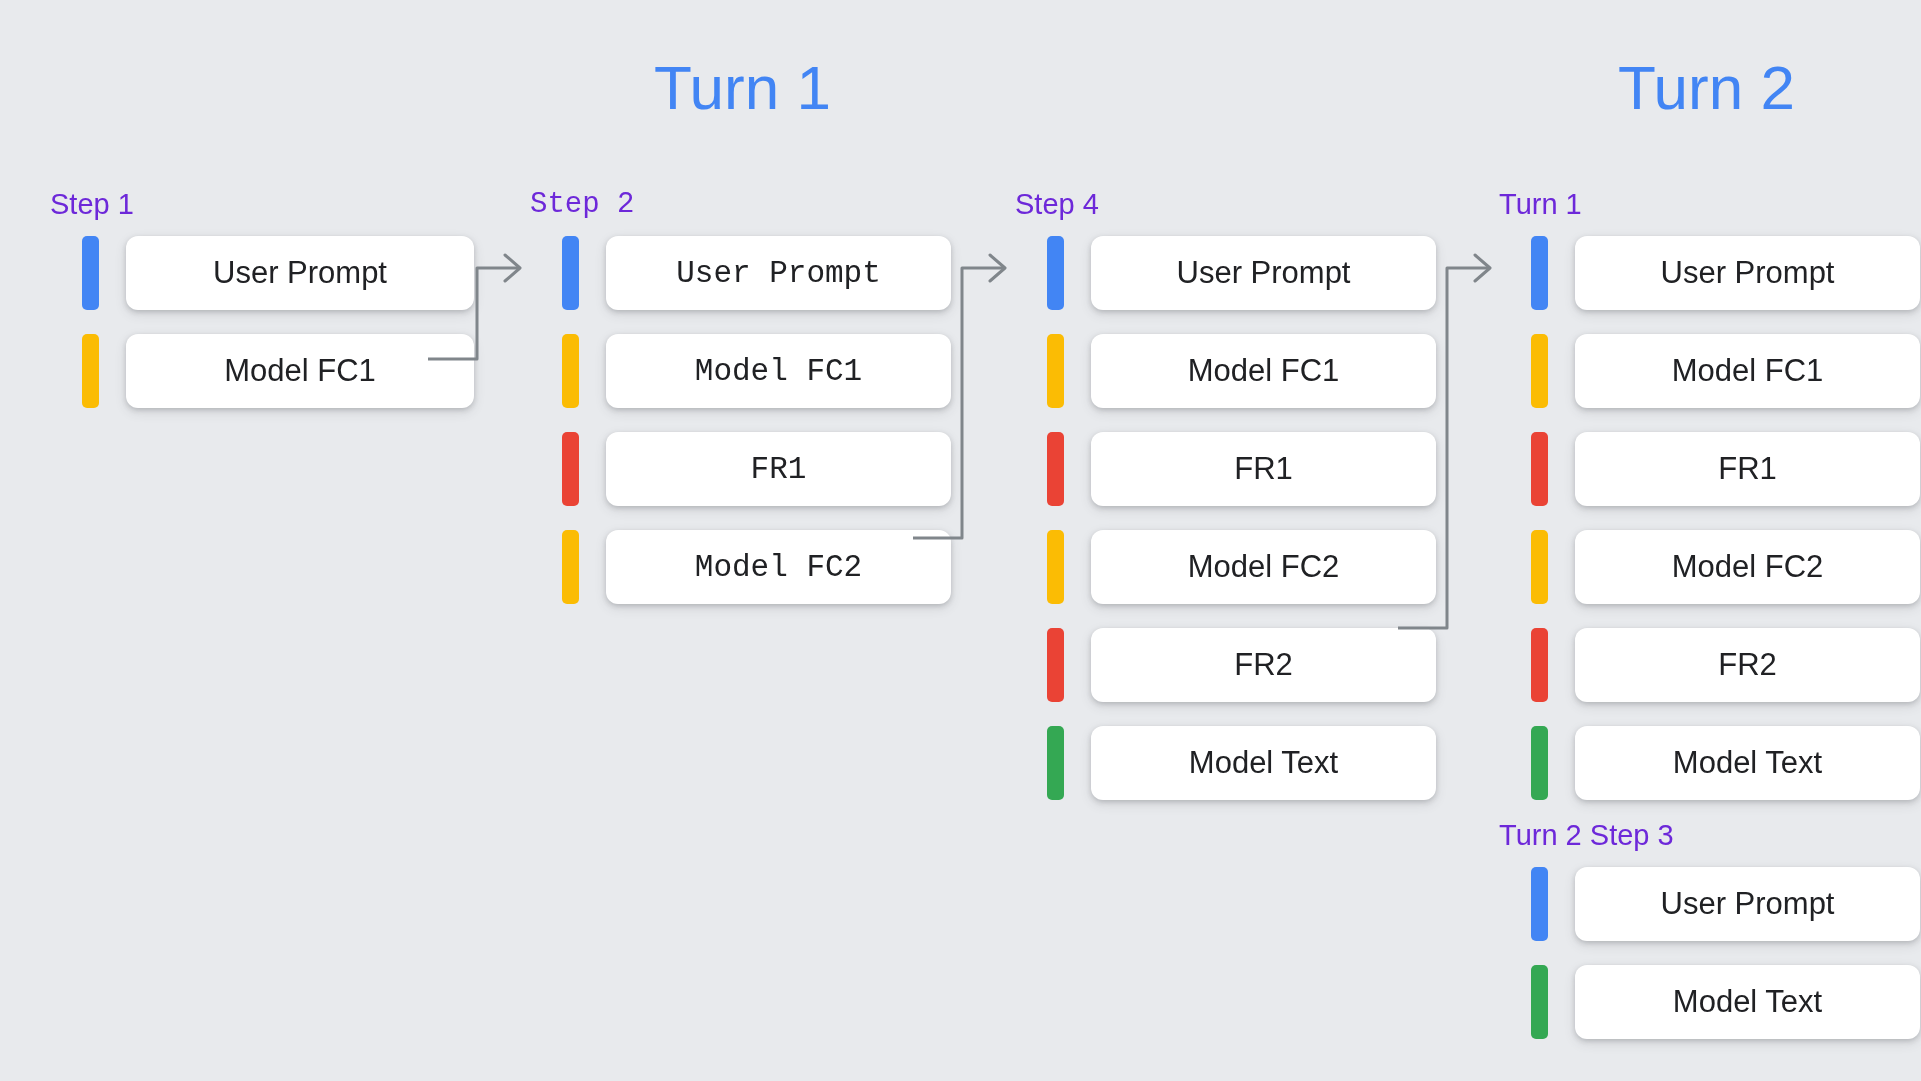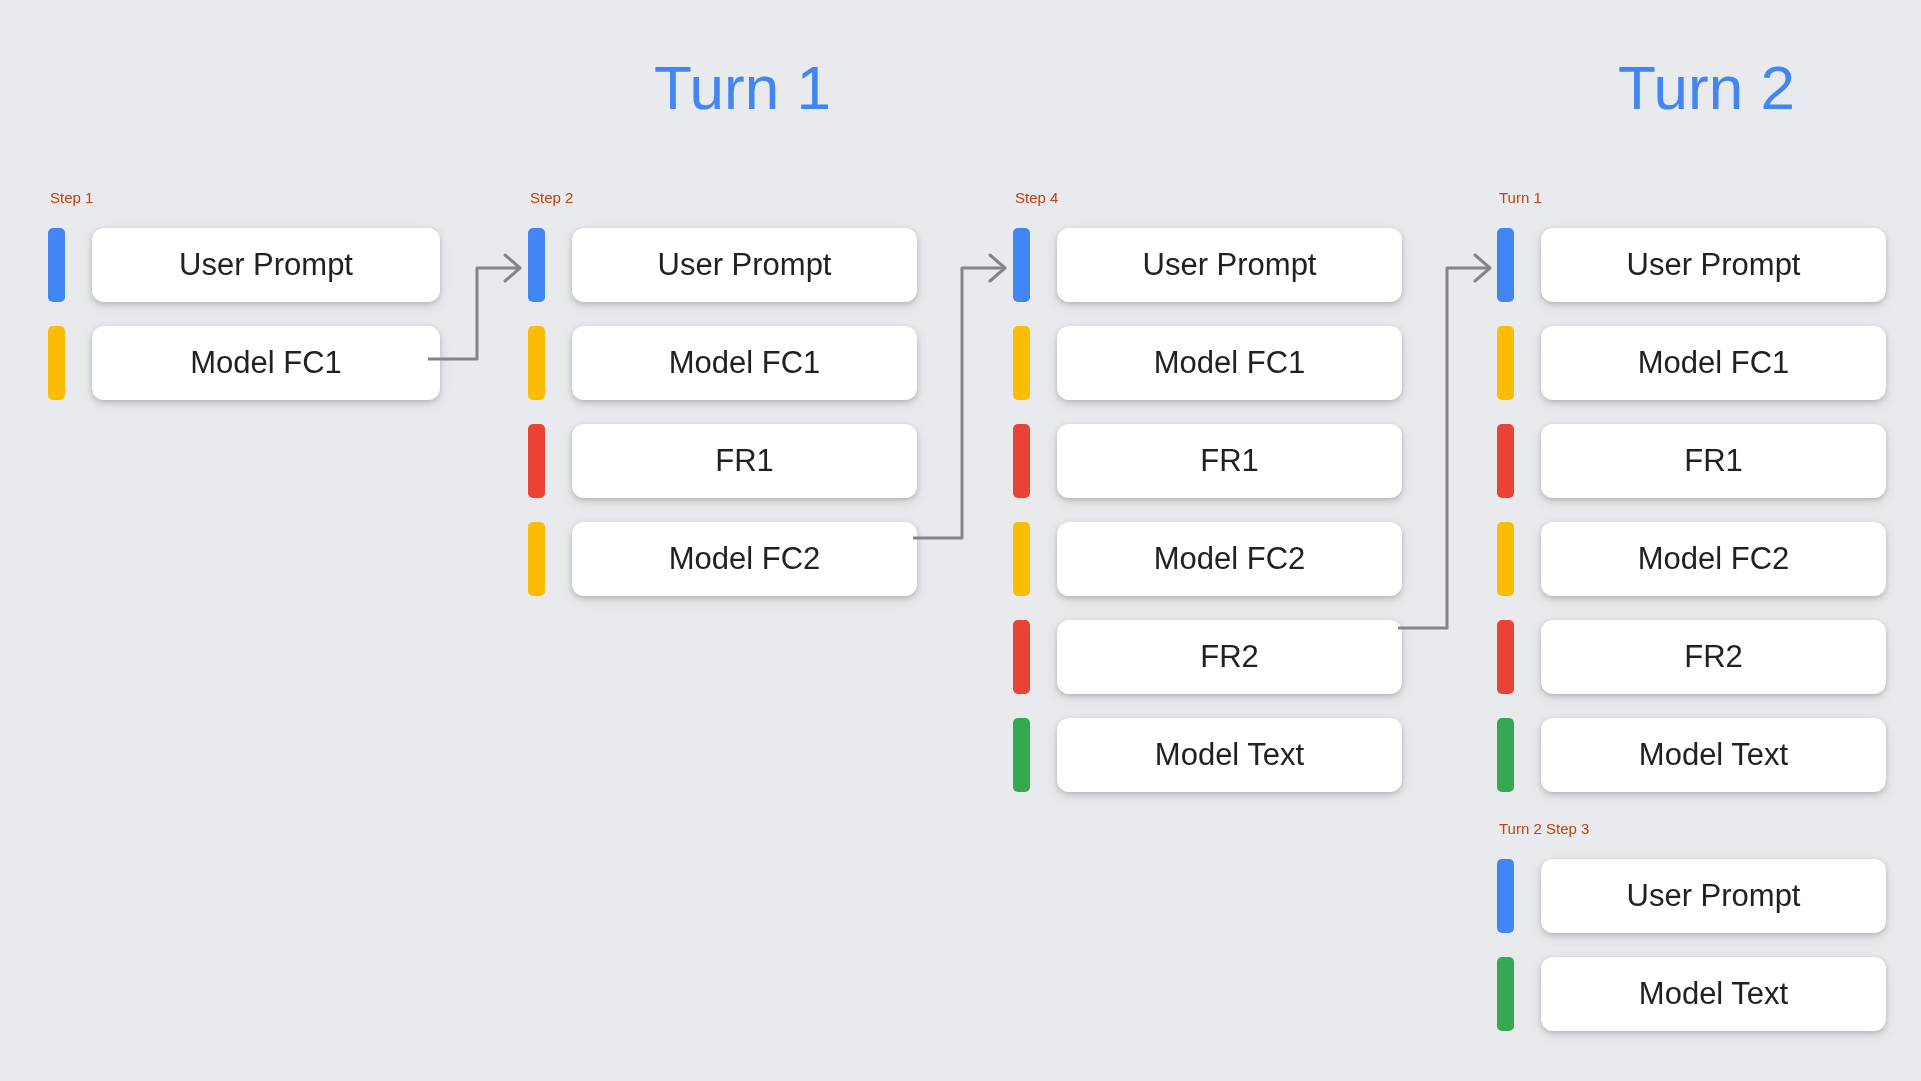--- a/index.html
+++ b/index.html
@@ -33,33 +33,34 @@
   }
 
   
   .column {
     position: absolute;
   }
   .col-label {
     position: absolute;
     top: -38px;
     left: 2px;
-    font-size: 15px;
-    color: #c2410c;
+    font-size: 29px;
+    color: #6d28d9;
     white-space: nowrap;
     line-height: 1;
   }
 
   
   .row {
     position: relative;
     height: 82px;
     margin-bottom: 16px;
     display: flex;
-    align-items: flex-start;
+    align-items: flex-end;
+    margin-left: 34px;
   }
   .row:last-child { margin-bottom: 0; }
 
   .bar {
     width: 17px;
     height: 74px;
     border-radius: 5px;
     flex: 0 0 auto;
   }
 
@@ -116,21 +117,21 @@
       <div class="bar" style="background:#4285f4; margin-right:27px;"></div>
       <div class="card" style="width:348px;">User Prompt</div>
     </div>
 
     <div class="row">
       <div class="bar" style="background:#fbbc04; margin-right:27px;"></div>
       <div class="card" style="width:348px;">Model FC1</div>
     </div>
   </div>
 
-  <div class="column" id="col-1" style="left:528px; top:228px;">
+  <div class="column" id="col-1" style="left:528px; top:228px;font-family:Liberation Mono, monospace;">
     <div class="col-label">Step 2</div>
 
     <div class="row">
       <div class="bar" style="background:#4285f4; margin-right:27px;"></div>
       <div class="card" style="width:345px;">User Prompt</div>
     </div>
     <div class="row">
       <div class="bar" style="background:#fbbc04; margin-right:27px;"></div>
       <div class="card" style="width:345px;">Model FC1</div>
     </div>

